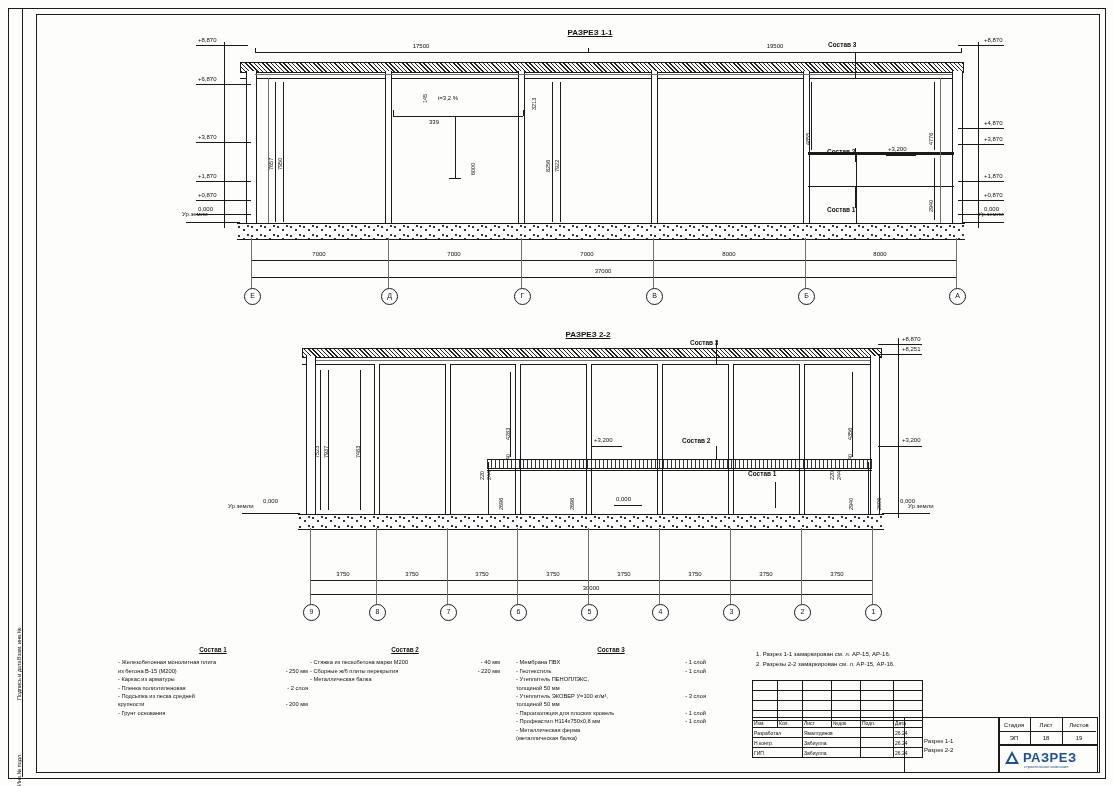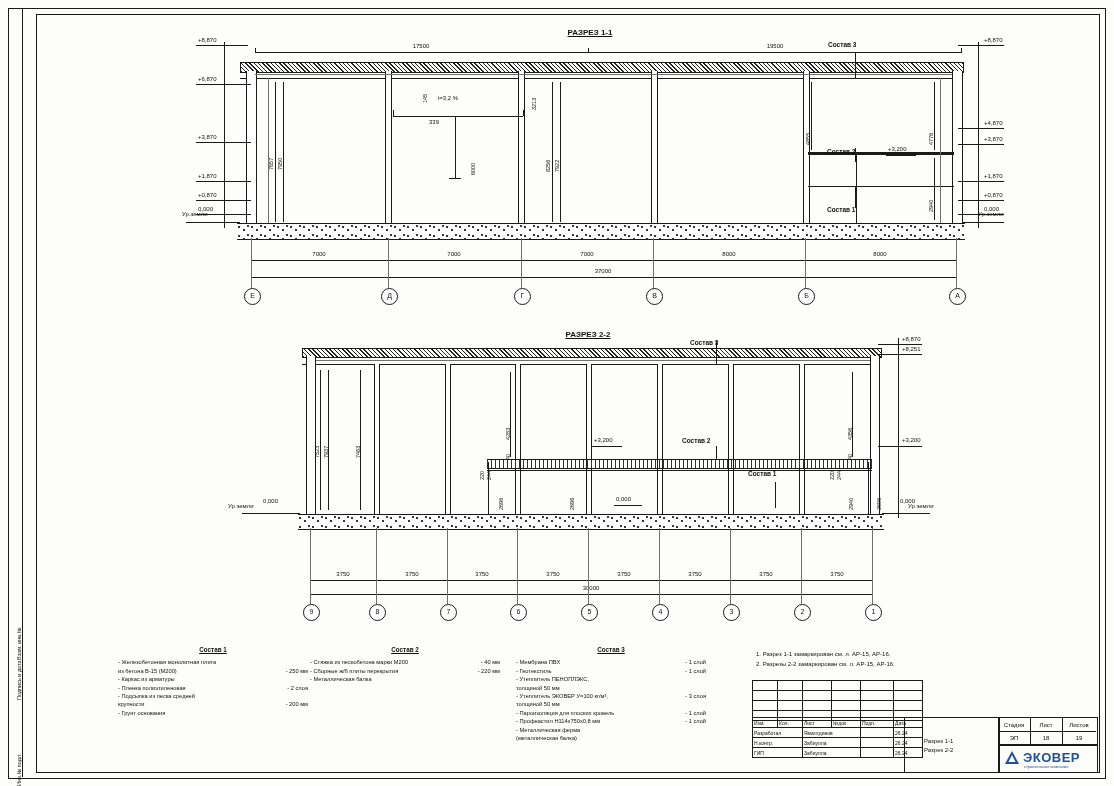--- a/index.html
+++ b/index.html
@@ -477,16 +477,16 @@
   <div class="txt c" style="left:1079px;top:722px;">Листов</div>
   <div class="txt c" style="left:1014px;top:735px;">ЭП</div>
   <div class="txt c" style="left:1046px;top:735px;">18</div>
   <div class="txt c" style="left:1079px;top:735px;">19</div>
 
   <div class="frame" style="left:998px;top:744px;width:98px;height:27px;"></div>
   <svg style="position:absolute;left:1004px;top:750px;" width="16" height="16" viewBox="0 0 16 16">
     <polygon points="8,1 15,14 1,14" fill="#1c4f9c"></polygon>
     <polygon points="8,5 11.5,12 4.5,12" fill="#ffffff"></polygon>
   </svg>
-  <div class="alliance" style="left:1023px;top:750px;">ЭКОВЕР</div>
+  <div class="alliance" style="left:1023px;top:750px;">РАЗРЕЗ</div>
   <div class="alliance-sub" style="left:1024px;top:764px;">строительная компания</div>
 
 </div>
 
 </body></html>

